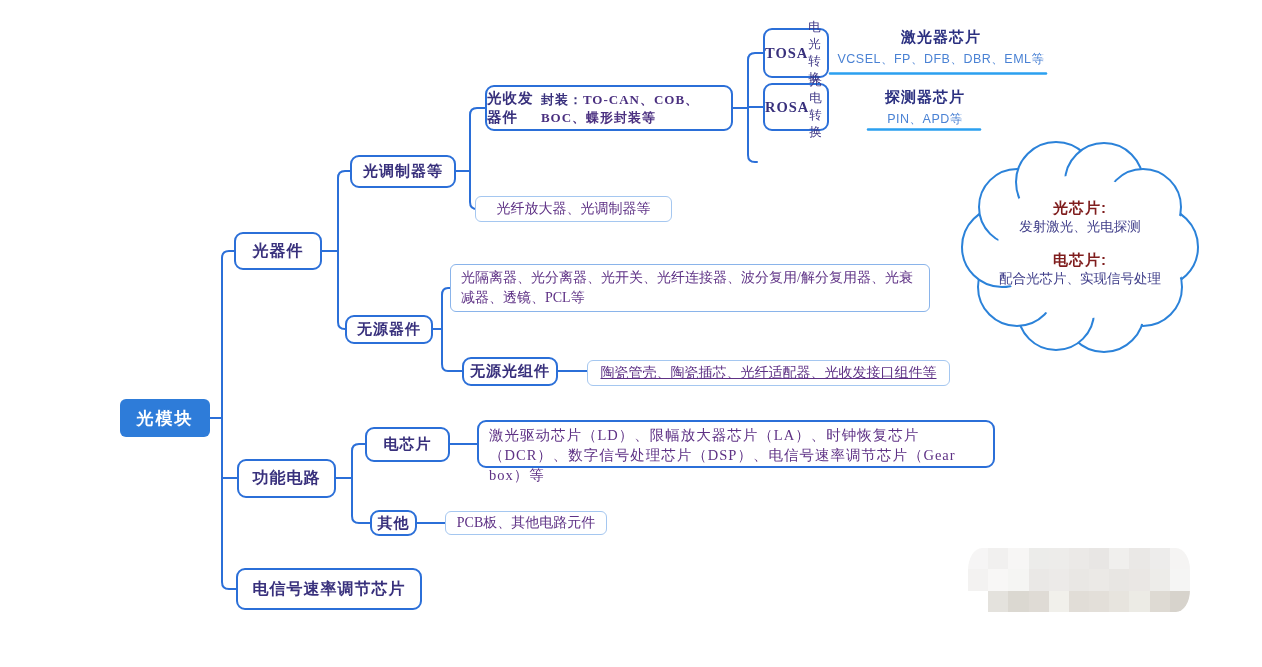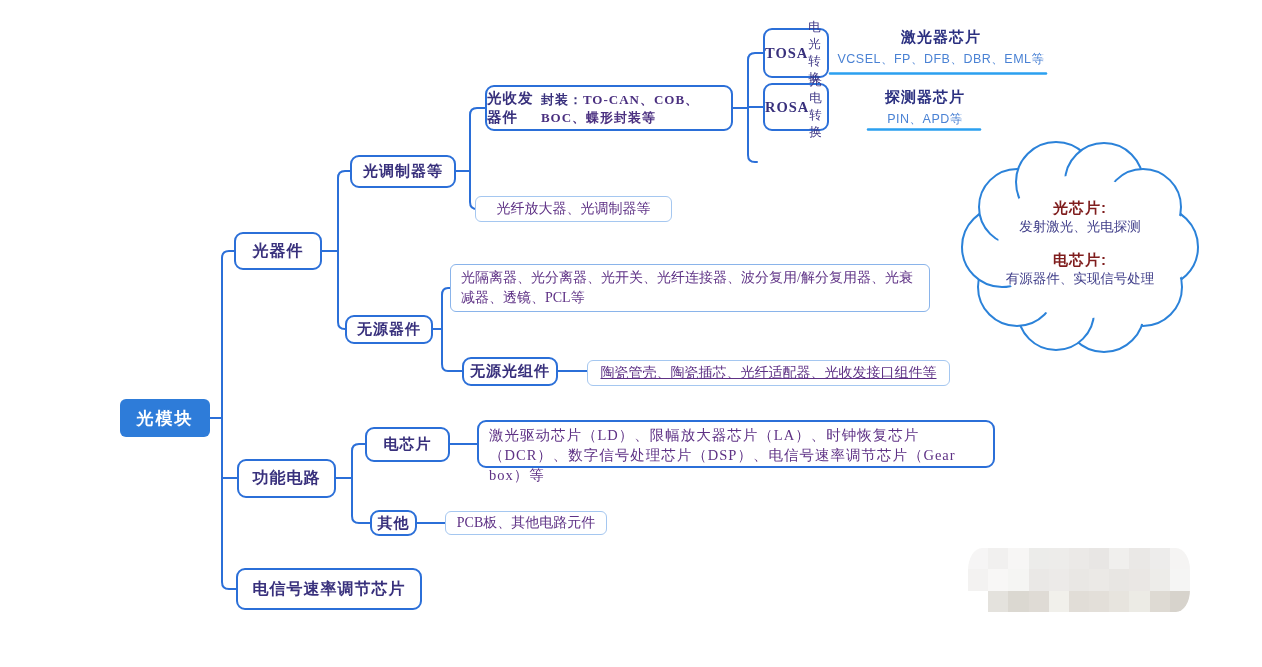--- a/index.html
+++ b/index.html
@@ -150,21 +150,21 @@
   </div>
   <div class="node leaf" style="left:445px;top:511px;width:162px;height:24px;">
     <span>PCB板、其他电路元件</span>
   </div>
 
   <div class="cloudtext" style="left:985px;top:198px;width:190px;">
     <div class="c-ttl">光芯片:</div>
     <div>发射激光、光电探测</div>
     <div class="gap"></div>
     <div class="c-ttl">电芯片:</div>
-    <div>有源器件、实现信号处理</div>
+    <div>配合光芯片、实现信号处理</div>
   </div>
 
   <div id="watermark">
       <div style="background: rgb(246, 245, 244);"></div>
       <div style="background: rgb(240, 239, 238);"></div>
       <div style="background: rgb(247, 246, 245);"></div>
       <div style="background: rgb(235, 234, 232);"></div>
       <div style="background: rgb(236, 234, 232);"></div>
       <div style="background: rgb(233, 231, 229);"></div>
       <div style="background: rgb(230, 228, 226);"></div>

